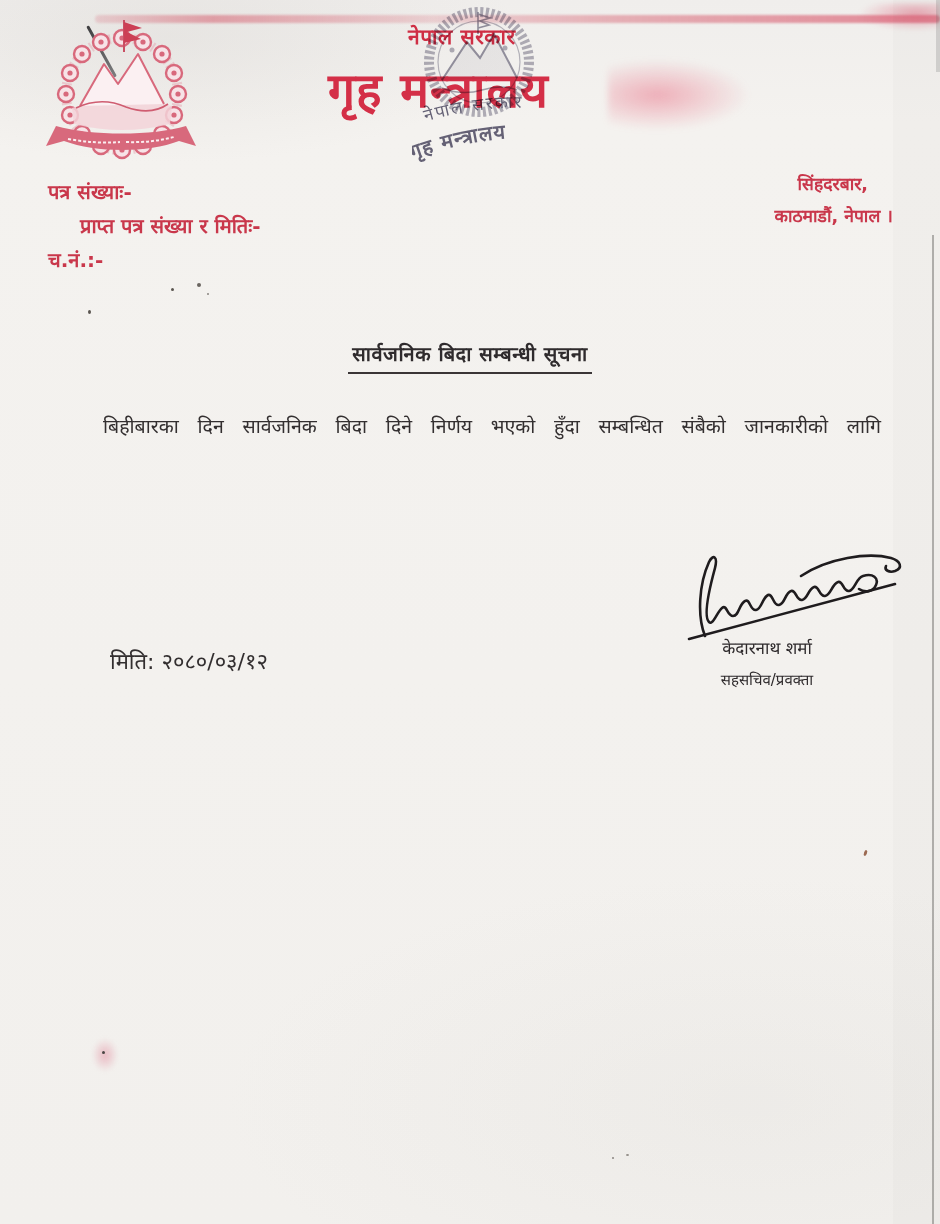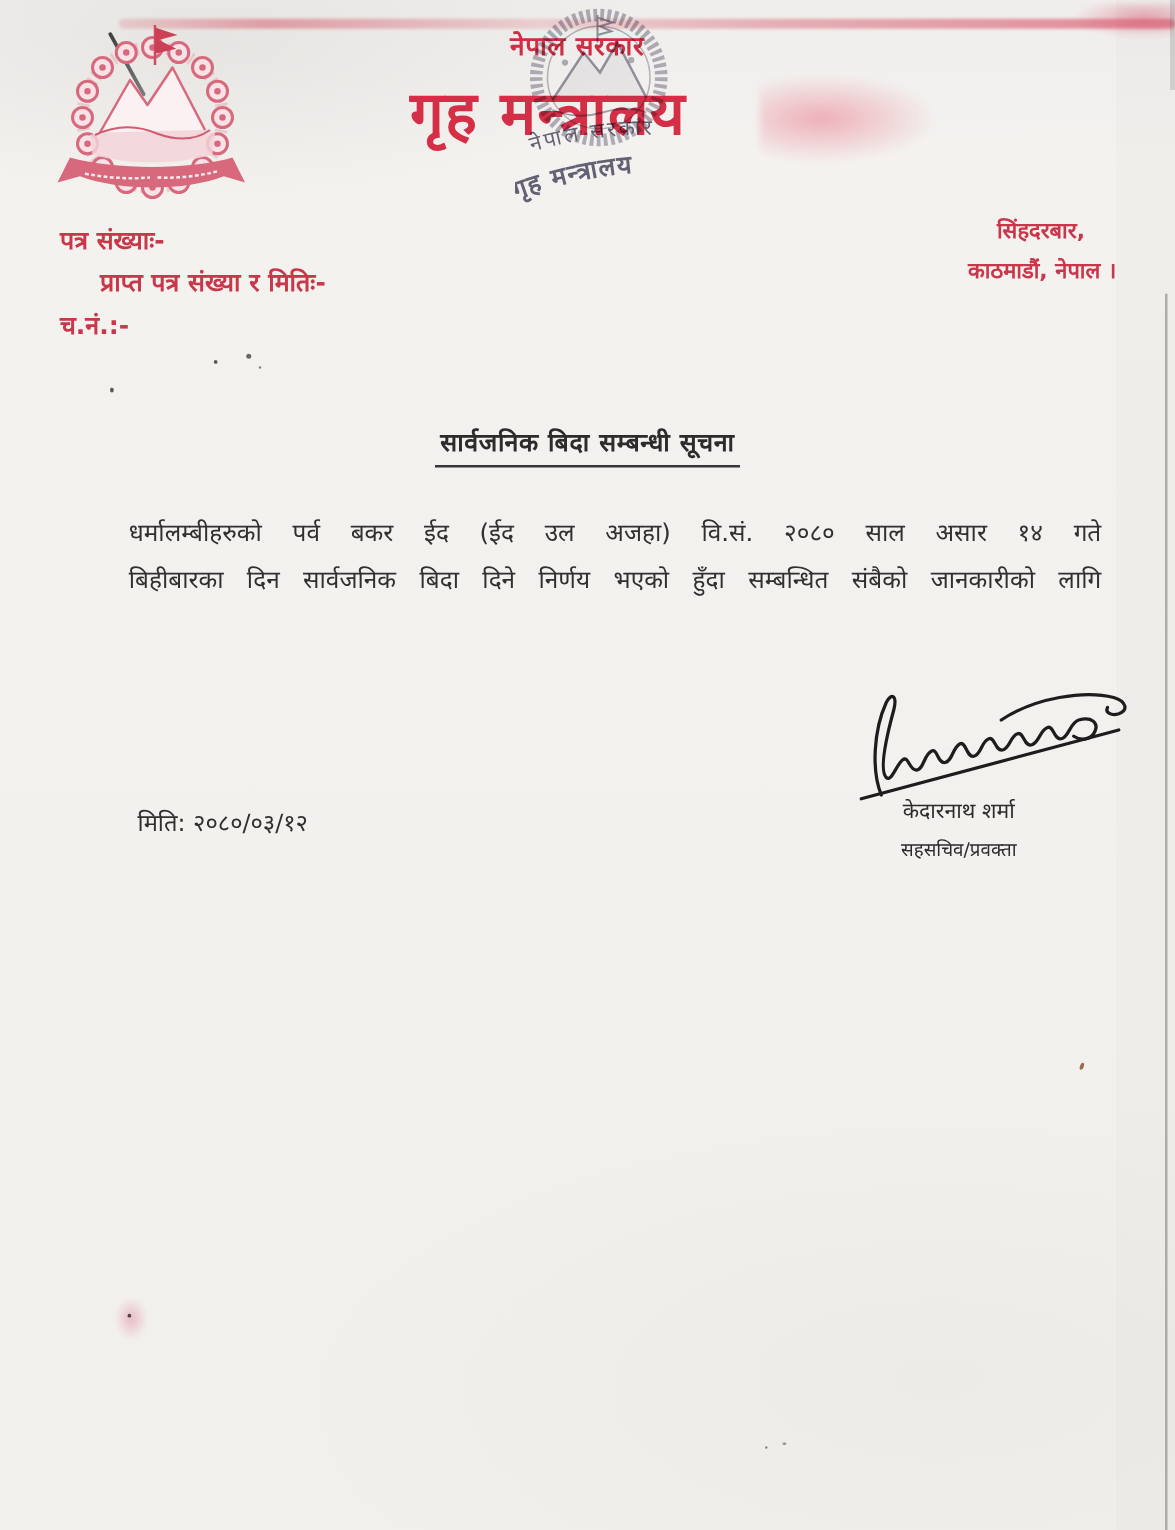--- a/index.html
+++ b/index.html
@@ -70,21 +70,21 @@
   
   .notice-title-wrap{left:0;top:340px;width:940px;text-align:center;}
   .notice-title{
     display:inline-block;font-size:20px;font-weight:600;color:#2f2b2d;
     border-bottom:2px solid #3a3536;padding:0 4px 5px 4px;letter-spacing:.5px;
   }
   .body-block{left:103px;top:408px;width:778px;font-size:19.5px;color:#332f30;}
   .body-line{line-height:37px;height:37px;overflow:visible;}
   .just{text-align:justify;text-align-last:justify;}
   
-  .date-line{left:110px;top:645px;font-size:19px;color:#332f30;white-space:nowrap;}
+  .date-line{left:110px;top:645px;font-size:22px;color:#332f30;white-space:nowrap;}
   .sig-svg{left:683px;top:546px;}
   .sig-name{left:672px;top:636px;width:190px;text-align:center;font-size:17px;color:#2e2a2c;white-space:nowrap;}
   .sig-title{left:672px;top:669px;width:190px;text-align:center;font-size:15px;color:#2e2a2c;white-space:nowrap;}
 </style>
 </head>
 <body>
 
 <div class="page">
 
   <div class="abs smear-top"></div>
@@ -187,21 +187,20 @@
   <div class="abs pink-blob"></div>
   <div class="abs speck" style="left:102px;top:1051px;width:3px;height:3px;background:#4a4644;"></div>
   <div class="abs speck" style="left:612px;top:1157px;width:2px;height:2px;background:#8a8580;"></div>
   <div class="abs speck" style="left:626px;top:1154px;width:3px;height:2px;background:#938e89;"></div>
 
   <div class="abs notice-title-wrap">
     <span class="notice-title">सार्वजनिक बिदा सम्बन्धी सूचना</span>
   </div>
 
   <div class="abs body-block">
-    <div class="body-line just">धर्मालम्बीहरुको पर्व बकर ईद (ईद उल अजहा) वि.सं. २०८० साल असार १४ गते</div>
     <div class="body-line just">बिहीबारका दिन सार्वजनिक बिदा दिने निर्णय भएको हुँदा सम्बन्धित संबैको जानकारीको लागि</div>
   </div>
 
   <div class="abs date-line">मिति: २०८०/०३/१२</div>
 
   <svg class="abs sig-svg" width="228" height="98" viewBox="0 0 228 98">
     <g stroke="#1f1c1e" stroke-width="2.6" fill="none" stroke-linecap="round">
       <path d="M6,93 L212,38"></path>
       <path d="M22,90 C14,70 16,38 26,16 C30,8 35,10 32,22 C26,44 20,70 26,76
                C30,80 34,66 39,62 C44,58 44,70 50,70 C56,70 56,58 62,55

